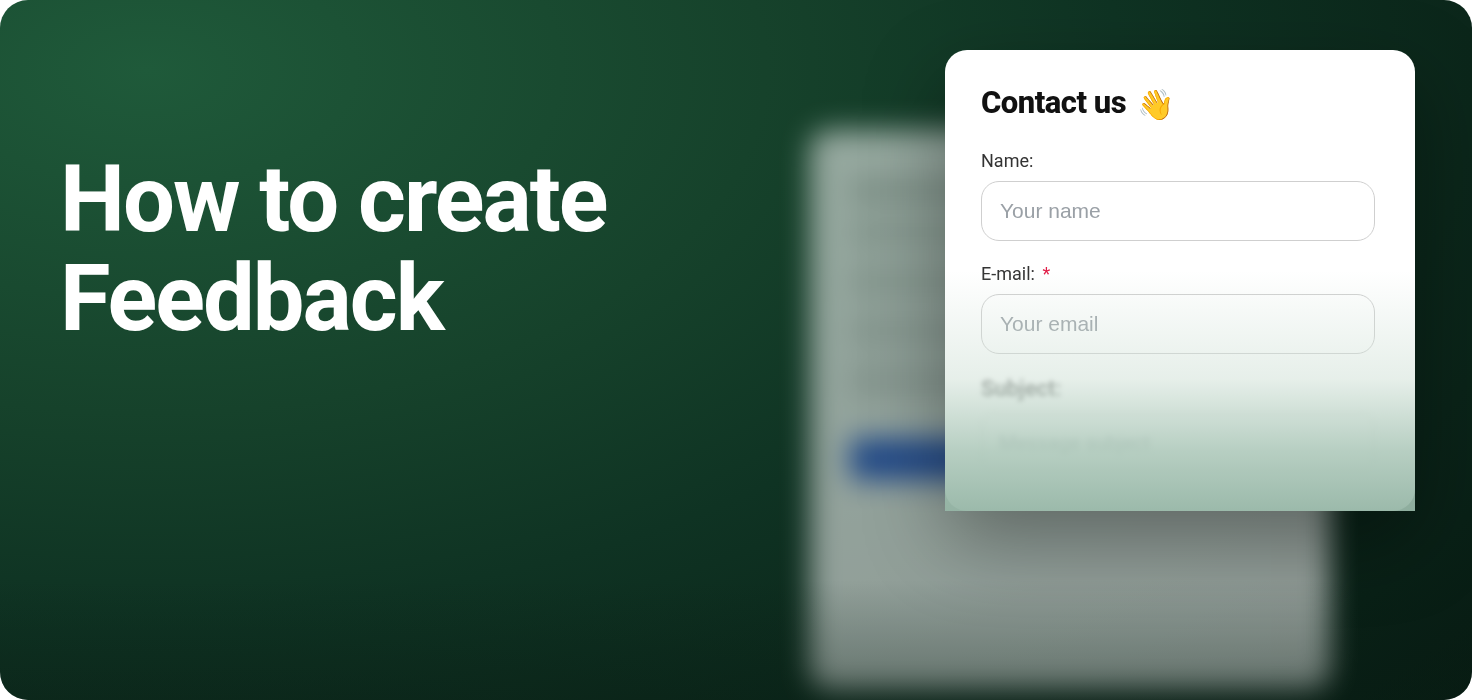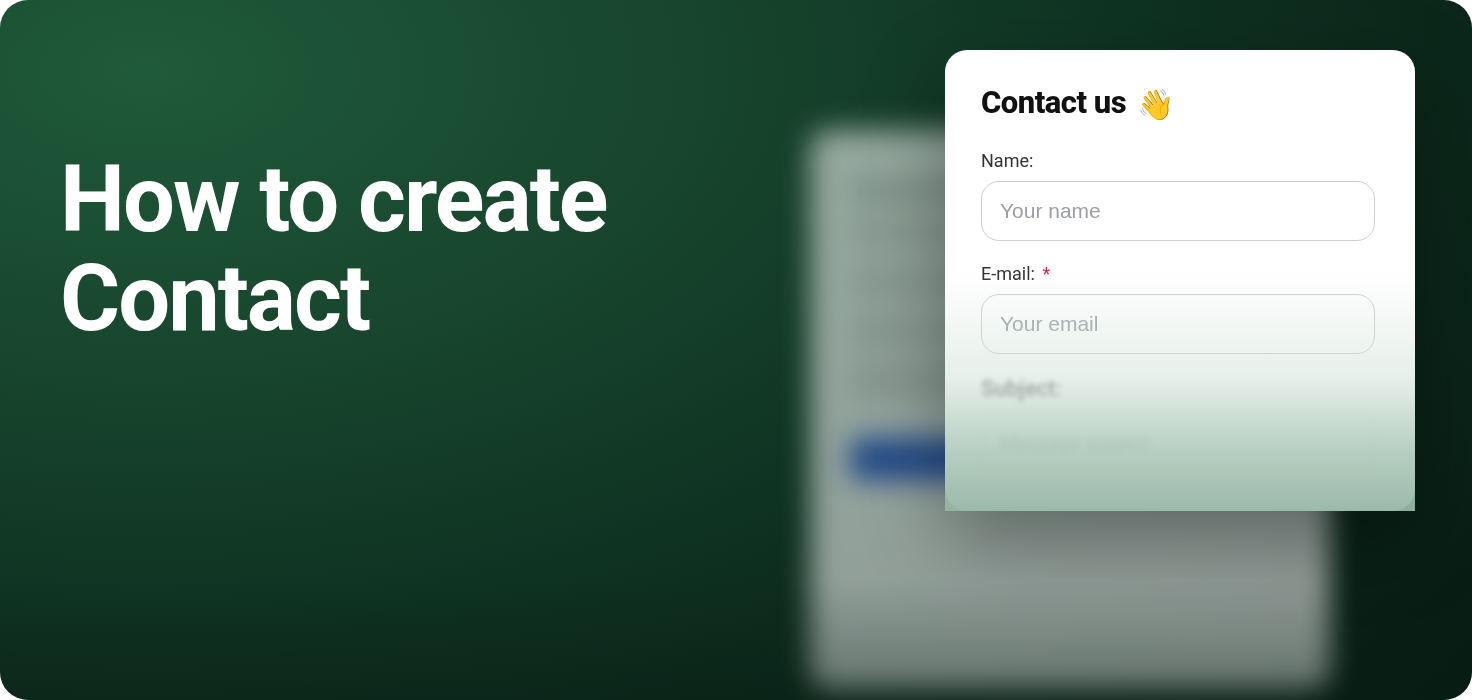--- a/index.html
+++ b/index.html
@@ -148,21 +148,21 @@
     background: linear-gradient(to bottom, rgba(9,30,20,0) 0%, rgba(9,30,20,.35) 100%);
   }
 </style>
 </head>
 <body>
 
 <div class="stage">
 
   <h1 class="hero-title">
     <span>How to create</span><br>
-    <span>Contact</span><br>
+    <span>Feedback</span><br>
   </h1>
 
   <div class="ghost">
     <div class="gline g1"></div>
     <div class="gline g2"></div>
     <div class="gline g3"></div>
     <div class="gline g2"></div>
     <div class="gline g4"></div>
     <div class="gbtn"></div>
   </div>

